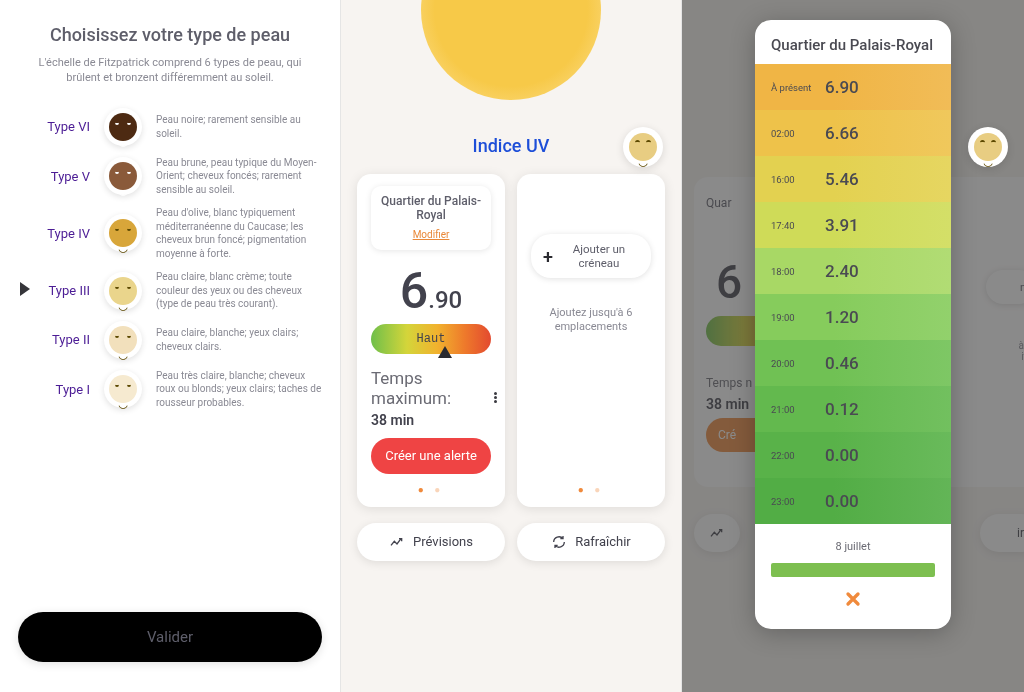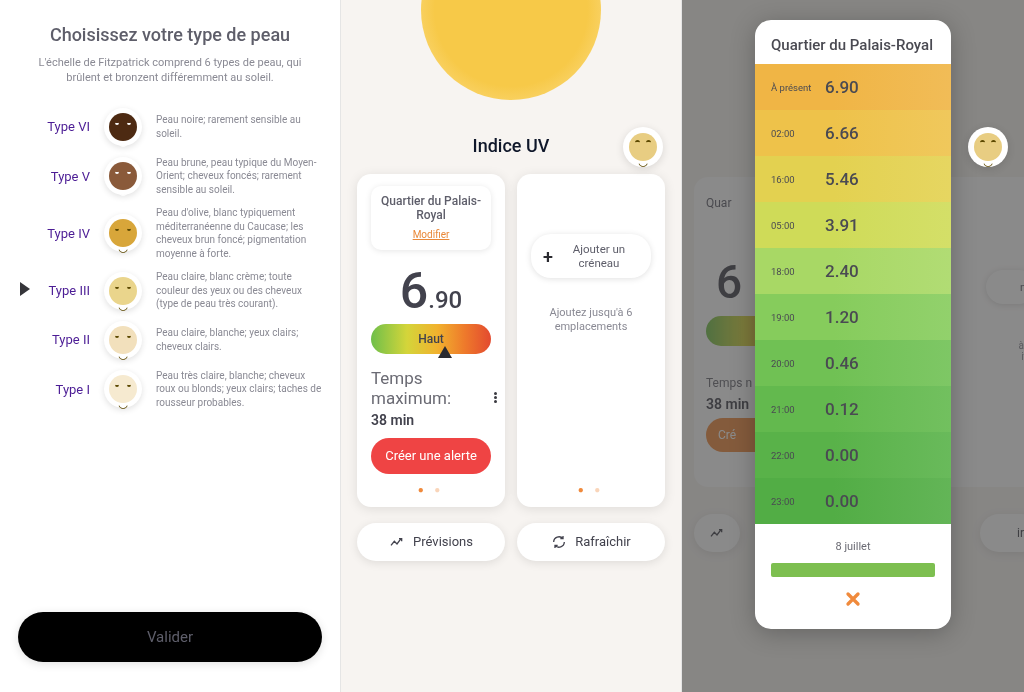--- a/index.html
+++ b/index.html
@@ -28,36 +28,36 @@
   .face-inner::before { content:"‿"; position:absolute; bottom:3px; left:0; right:0; text-align:center; font-size:16px; line-height:0;}
   .face-inner .eye { position:absolute; width:4px; height:5px; border-radius:0 0 50% 50%; border-bottom:2px solid currentColor; top:7px;}
   .face-inner .eye.l{left:6px;} .face-inner .eye.r{right:6px;}
   .skin-desc { flex:1; font-size:10px; color:#8a8a94; line-height:1.35;}
   .selector-triangle { position:absolute; left:-2px; top:12px; width:0; height:0; border-top:7px solid transparent; border-bottom:7px solid transparent; border-left:10px solid #35353a;}
   .validate-btn { margin-top:auto; background:#000000; border-radius:38px; height:50px; display:flex; align-items:center; justify-content:center; font-size:15px; color:#5e5e6a; box-shadow:0 2px 10px rgba(0,0,0,0.12); margin-bottom:6px;}
 
   
   .sun-circle { position:absolute; top:-80px; left:50%; transform:translateX(-50%); width:180px; height:180px; border-radius:50%; background:radial-gradient(circle, #f7c948 60%, #fde39a 100%);}
   .p2-header { position:relative; z-index:2; margin-top:135px; display:flex; align-items:center; justify-content:center; padding:0 22px;}
-  .p2-title { font-size:18px; color:#0f172a; font-weight:500; margin-left:auto; margin-right:auto; }
+  .p2-title { font-size:18px; color:#1d4ed8; font-weight:500; margin-left:auto; margin-right:auto; }
   .face-badge { position:absolute; right:18px; top:127px; width:40px; height:40px; border-radius:50%; background:#fff; box-shadow:0 2px 8px rgba(0,0,0,0.12); display:flex; align-items:center; justify-content:center; z-index:3;}
   .face-badge-inner{width:28px;height:28px;border-radius:50%;background:#e8cd82;position:relative;}
   .face-badge-inner::before{content:"‿";position:absolute;bottom:3px;left:0;right:0;text-align:center;font-size:16px;line-height:0;color:#5c4800;}
   .face-badge-inner::after{content:"";position:absolute;top:7px;left:6px;right:6px;height:6px;}
   .face-badge-inner span{position:absolute;width:5px;height:5px;border-top:2px solid #5c4800;border-radius:50% 50% 0 0;top:7px;}
   .face-badge-inner span.l{left:6px;} .face-badge-inner span.r{right:6px;}
   .cards-row { position:relative; z-index:2; display:flex; gap:12px; padding:18px 16px 10px;}
   .card { flex:1; background:#fff; border-radius:14px; box-shadow:0 2px 12px rgba(0,0,0,0.1); padding:12px 14px; display:flex; flex-direction:column; position:relative;}
   .loc-box{background:#fff;border-radius:10px;box-shadow:0 1px 6px rgba(0,0,0,0.1);padding:8px;text-align:center;margin-bottom:10px;}
   .loc-name{font-size:12px;color:#5e5e6a;font-weight:500;line-height:1.2;}
   .loc-edit{font-size:10px;color:#e98838;text-decoration:underline;margin-top:2px;display:inline-block;}
   .uv-big{display:flex;align-items:baseline;justify-content:center;margin:6px 0 8px;}
   .uv-big .int{font-size:50px;color:#42424d;font-weight:500;line-height:1;}
   .uv-big .dec{font-size:24px;color:#42424d;font-weight:500;}
-  .gauge{height:30px;border-radius:16px;background:linear-gradient(90deg,#6fbf4a 0%,#d4d53a 30%,#f1b22e 55%,#ee7a2b 78%,#e34a2f 100%);display:flex;align-items:center;justify-content:center;position:relative;margin-bottom:8px;}
+  .gauge{height:30px;border-radius:16px;background:linear-gradient(90deg,#6fbf4a 0%,#d4d53a 30%,#f1b22e 55%,#ee7a2b 78%,#e34a2f 100%);display:flex;align-items:center;justify-content:center;position:relative;margin-bottom:8px;font-family:Liberation Mono, monospace;}
   .gauge-label{font-size:12px;color:#42424d;font-weight:500;}
   .gauge-pointer{position:absolute;bottom:-4px;left:62%;width:0;height:0;border-left:7px solid transparent;border-right:7px solid transparent;border-bottom:12px solid #2a2a30;transform:translateX(-50%);}
   .max-time-label{font-size:17px;color:#6b6b74;margin-top:6px;}
   .max-time-val{font-size:14px;color:#42424d;font-weight:600;margin:4px 0 10px;}
   .alert-btn{background:#ef4444;color:#fff;border-radius:22px;height:36px;display:flex;align-items:center;justify-content:center;font-size:13px;font-weight:400;}
   .card-right{align-items:center;justify-content:center;text-align:center;padding-top:60px;}
   .add-slot-btn{background:#fff;border-radius:20px;padding:8px 12px;box-shadow:0 1px 6px rgba(0,0,0,0.12);display:flex;align-items:center;gap:6px;font-size:11.5px;color:#5e5e6a;margin-bottom:28px;}
   .add-slot-btn .plus{font-size:18px;font-weight:600;color:#2a2a30;}
   .slot-hint{font-size:11px;color:#8a8a94;line-height:1.3;}
   .page-dots{text-align:center;font-size:10px;color:#f08a3c;letter-spacing:4px;margin-top:auto;padding-top:10px;}
@@ -271,21 +271,21 @@
           <div class="hour-label">02:00</div>
           <div class="hour-val">6.66</div>
         </div>
         <div class="hour-row" style="--row-color: #e3d150;">
           <div class="stripe"></div>
           <div class="hour-label">16:00</div>
           <div class="hour-val">5.46</div>
         </div>
         <div class="hour-row" style="--row-color: #cfdb58;">
           <div class="stripe"></div>
-          <div class="hour-label">05:00</div>
+          <div class="hour-label">17:40</div>
           <div class="hour-val">3.91</div>
         </div>
         <div class="hour-row" style="--row-color: #a8d865;">
           <div class="stripe"></div>
           <div class="hour-label">18:00</div>
           <div class="hour-val">2.40</div>
         </div>
         <div class="hour-row" style="--row-color: #86cc5c;">
           <div class="stripe"></div>
           <div class="hour-label">19:00</div>

